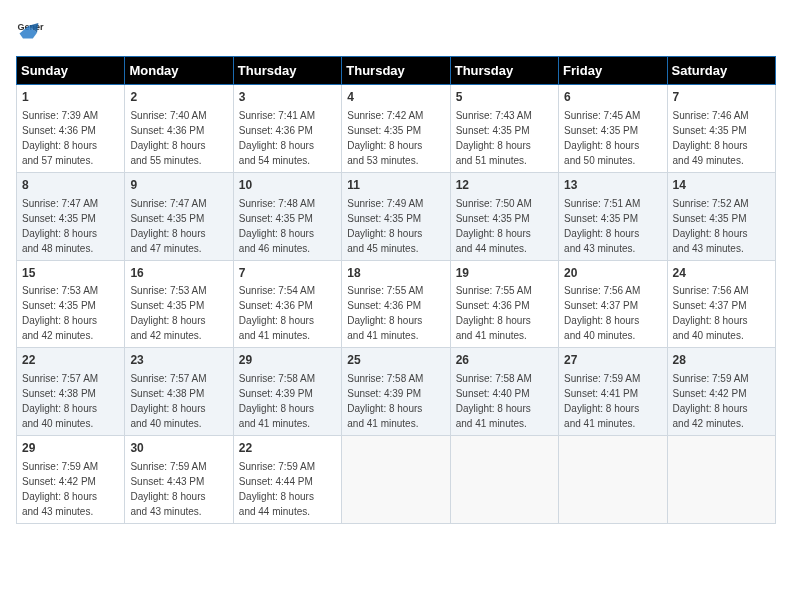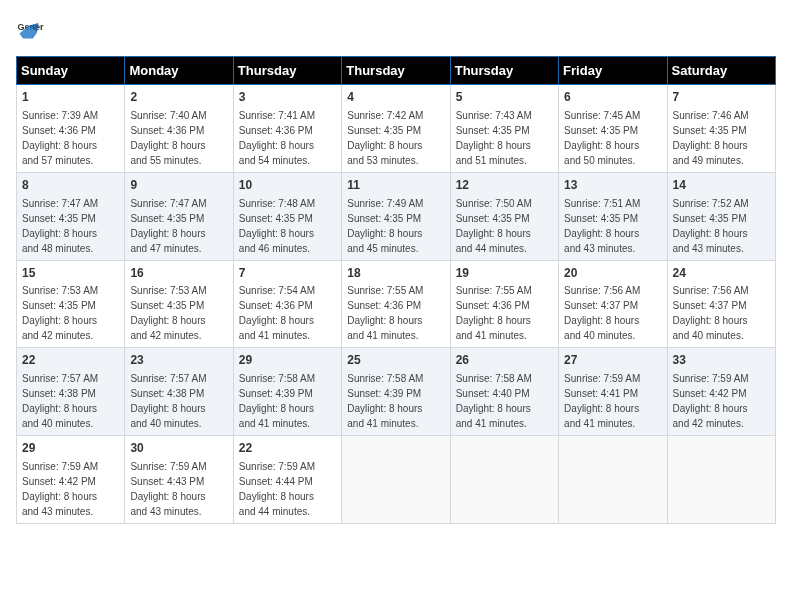--- a/index.html
+++ b/index.html
@@ -235,21 +235,21 @@
         </td>
         <td>
           <span class="day-num">26</span>
           <span class="day-info">Sunrise: 7:58 AM<br>Sunset: 4:40 PM<br>Daylight: 8 hours<br>and 41 minutes.</span>
         </td>
         <td>
           <span class="day-num">27</span>
           <span class="day-info">Sunrise: 7:59 AM<br>Sunset: 4:41 PM<br>Daylight: 8 hours<br>and 41 minutes.</span>
         </td>
         <td>
-          <span class="day-num">33</span>
+          <span class="day-num">28</span>
           <span class="day-info">Sunrise: 7:59 AM<br>Sunset: 4:42 PM<br>Daylight: 8 hours<br>and 42 minutes.</span>
         </td>
       </tr>
       <tr>
         <td>
           <span class="day-num">29</span>
           <span class="day-info">Sunrise: 7:59 AM<br>Sunset: 4:42 PM<br>Daylight: 8 hours<br>and 43 minutes.</span>
         </td>
         <td>
           <span class="day-num">30</span>

